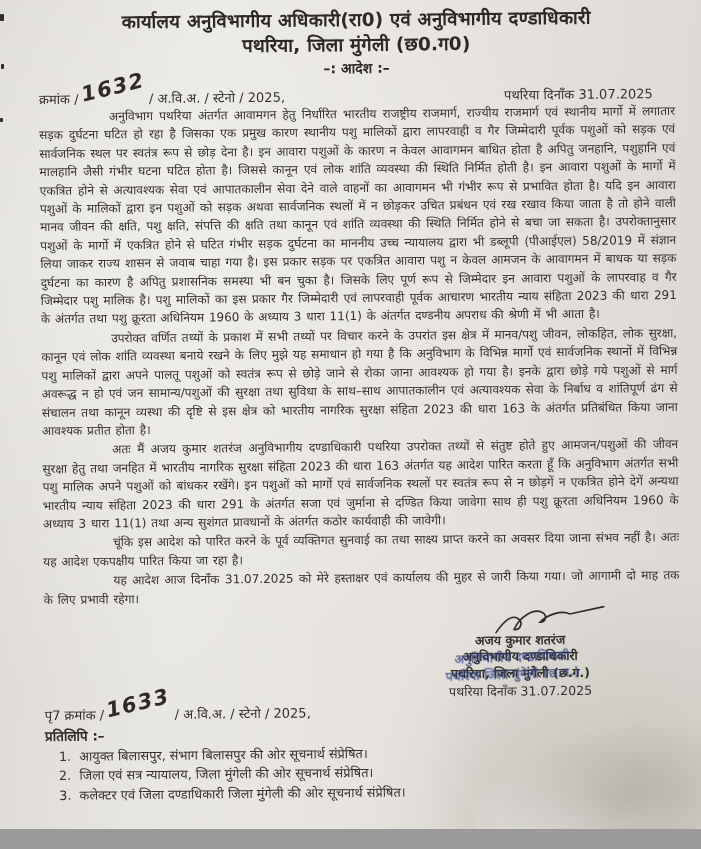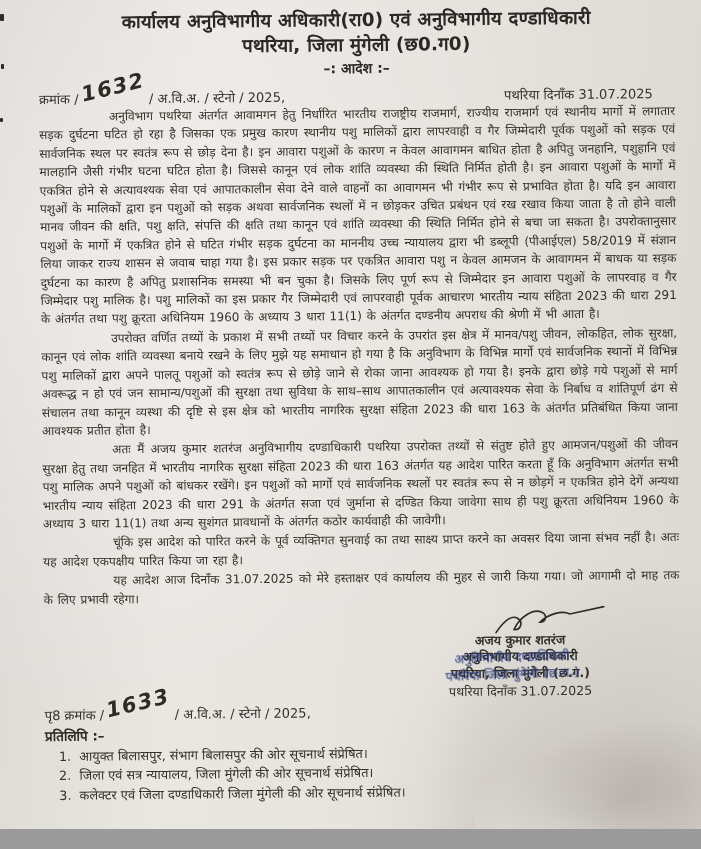--- a/index.html
+++ b/index.html
@@ -122,21 +122,21 @@
         <div class="stamp-overlay">
           <div class="s1">अनुविभागीय दण्डाधिकारी</div>
           <div class="s2">पथरिया जिला मुंगेली (छ.ग.)</div>
         </div>
       </div>
       <div class="sig-date">पथरिया दिनाँक 31.07.2025</div>
     </div>
 
     <div class="bottom-row">
       <div>
-        <span>पृ8 क्रमांक /</span><span class="handwritten">1633</span><span>/ अ.वि.अ. / स्टेनो / 2025,</span>
+        <span>पृ7 क्रमांक /</span><span class="handwritten">1633</span><span>/ अ.वि.अ. / स्टेनो / 2025,</span>
       </div>
     </div>
 
     <div class="copy-label">प्रतिलिपि :–</div>
     <ol class="copies">
       <li>आयुक्त बिलासपुर, संभाग बिलासपुर की ओर सूचनार्थ संप्रेषित।</li>
       <li>जिला एवं सत्र न्यायालय, जिला मुंगेली की ओर सूचनार्थ संप्रेषित।</li>
       <li>कलेक्टर एवं जिला दण्डाधिकारी जिला मुंगेली की ओर सूचनार्थ संप्रेषित।</li>
     </ol>
 

